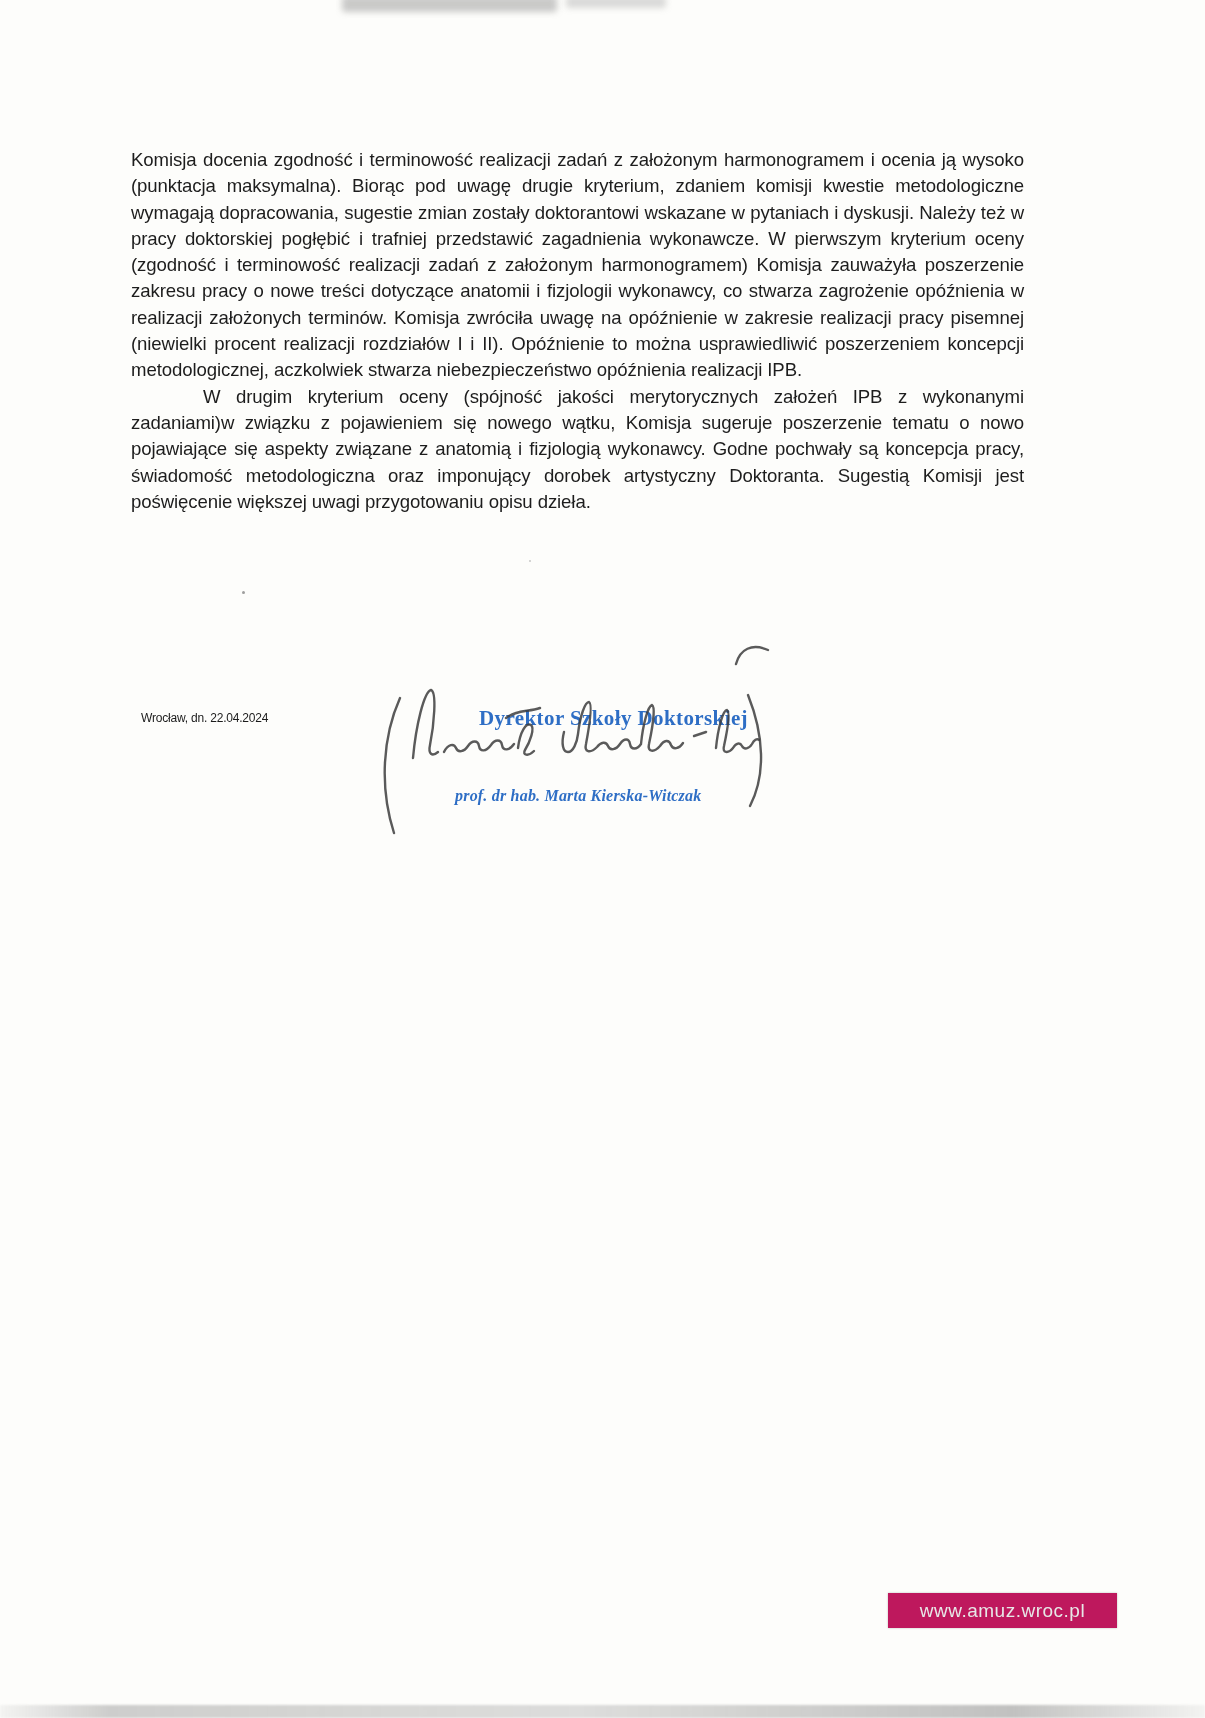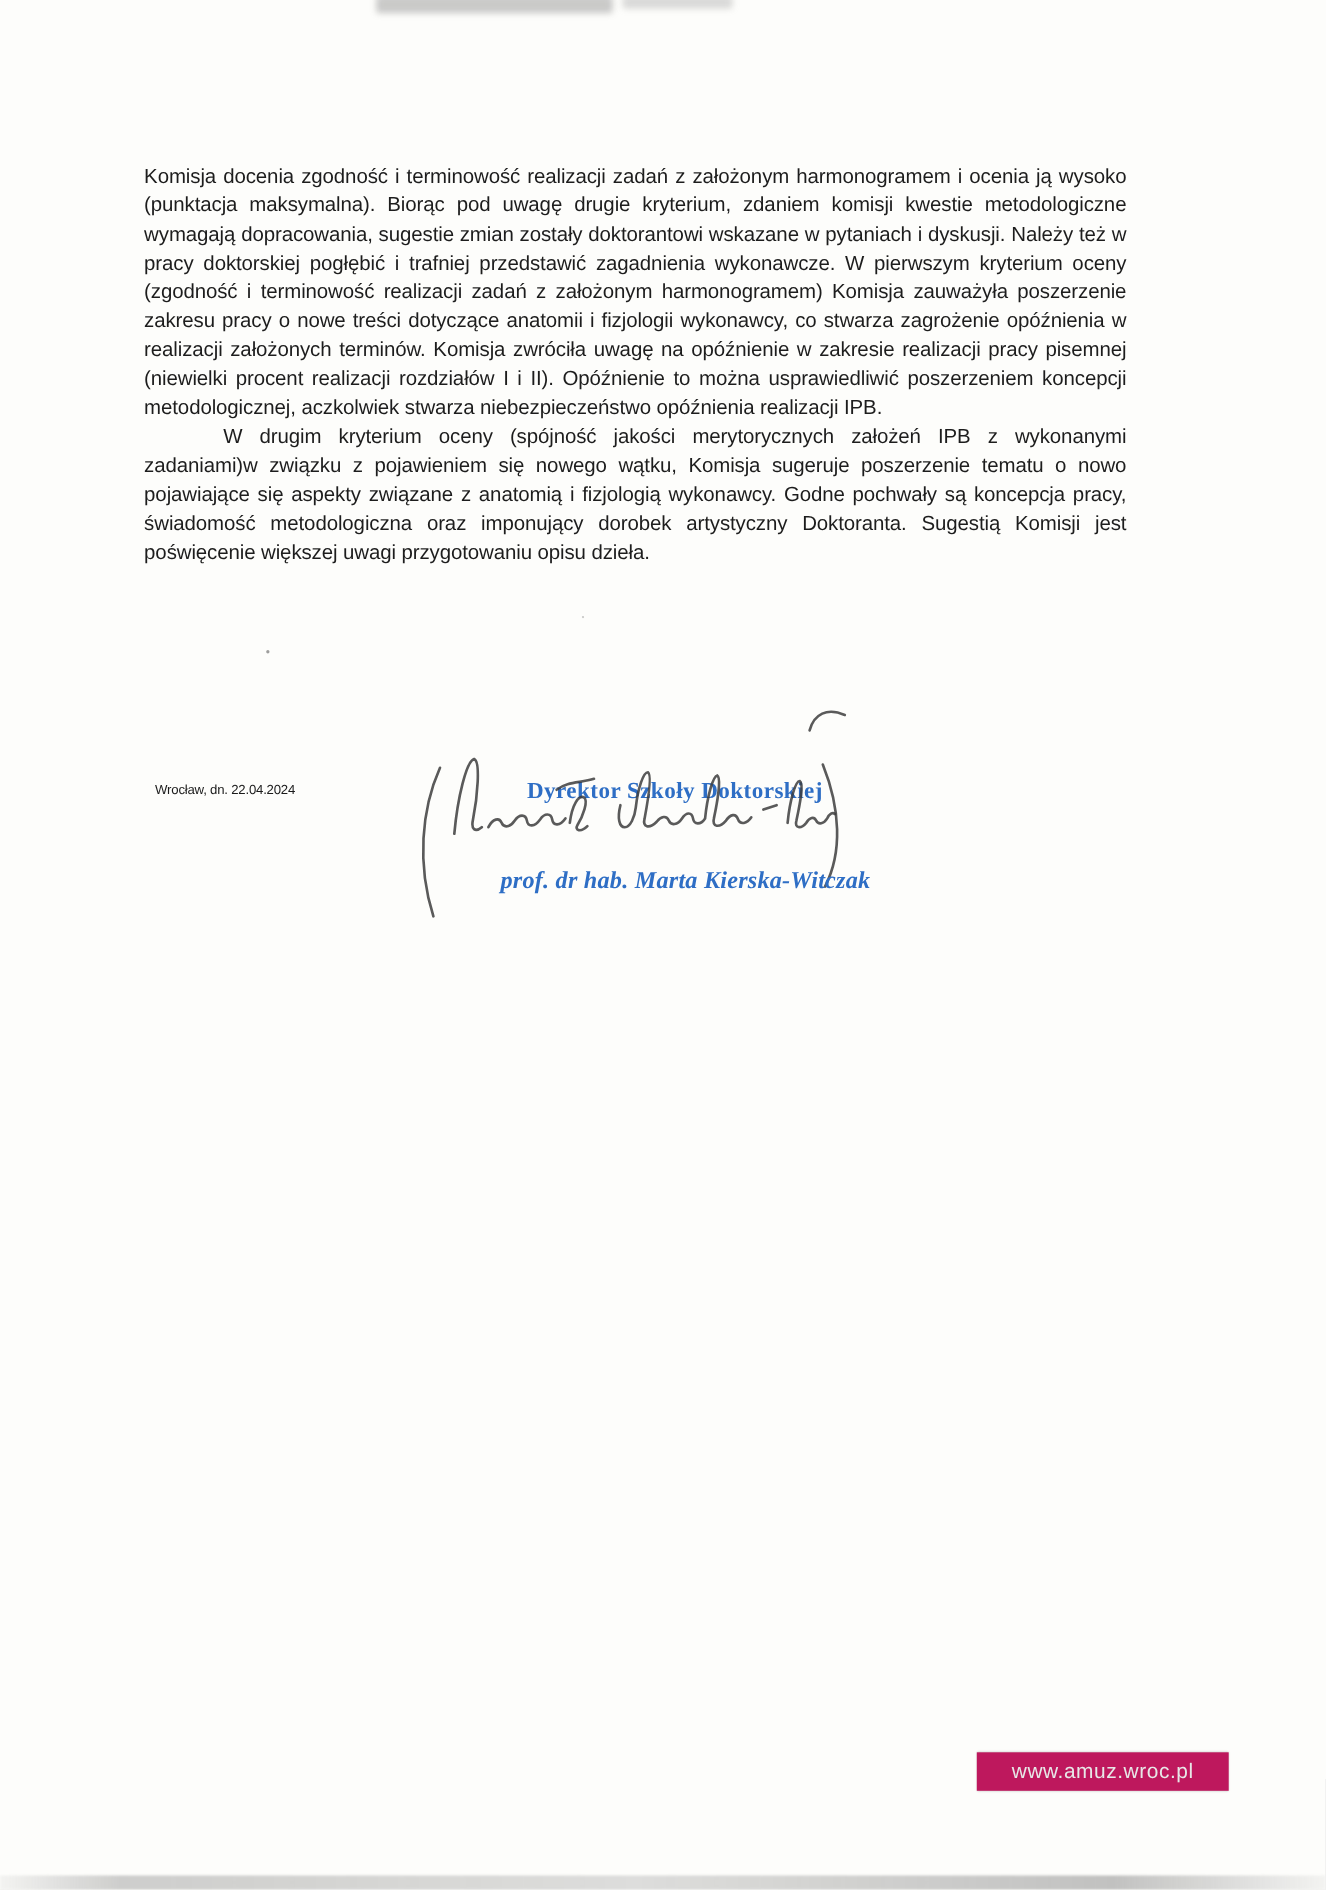--- a/index.html
+++ b/index.html
@@ -43,21 +43,21 @@
     font-size:12px; color:#1b1b1b; letter-spacing:-0.2px;
   }
   .sig-title {
     position:absolute; left:459px; top:706px;
     font-family:"Liberation Serif", serif; font-weight:700;
     font-size:21px; color:#2e6ec5; letter-spacing:0.4px;margin-left:20px;
   }
   .sig-name {
     position:absolute; left:455px; top:787px;
     font-family:"Liberation Serif", serif; font-style:italic; font-weight:700;
-    font-size:22px; color:#2e6ec5; letter-spacing:0.2px;
+    font-size:16px; color:#2e6ec5; letter-spacing:0.2px;
   }
   .sig-svg { position:absolute; left:368px; top:640px; }
   .sig-svg path { fill:none; stroke:#3d3d3d; stroke-width:2.4; stroke-linecap:round; opacity:0.85; }
 
   
   .footer-box {
     position:absolute; left:888px; top:1593px; width:229px; height:35px;
     background:#be185d; color:#e7e7e7;
     display:flex; align-items:center; justify-content:center;
     font-size:19px; letter-spacing:0.5px;

